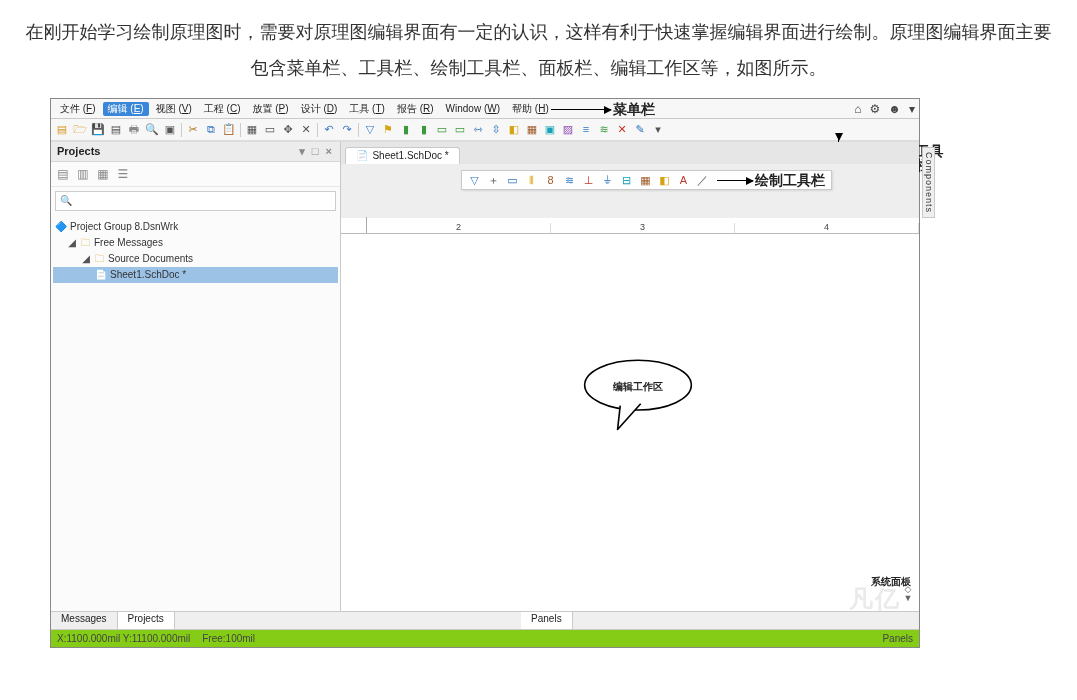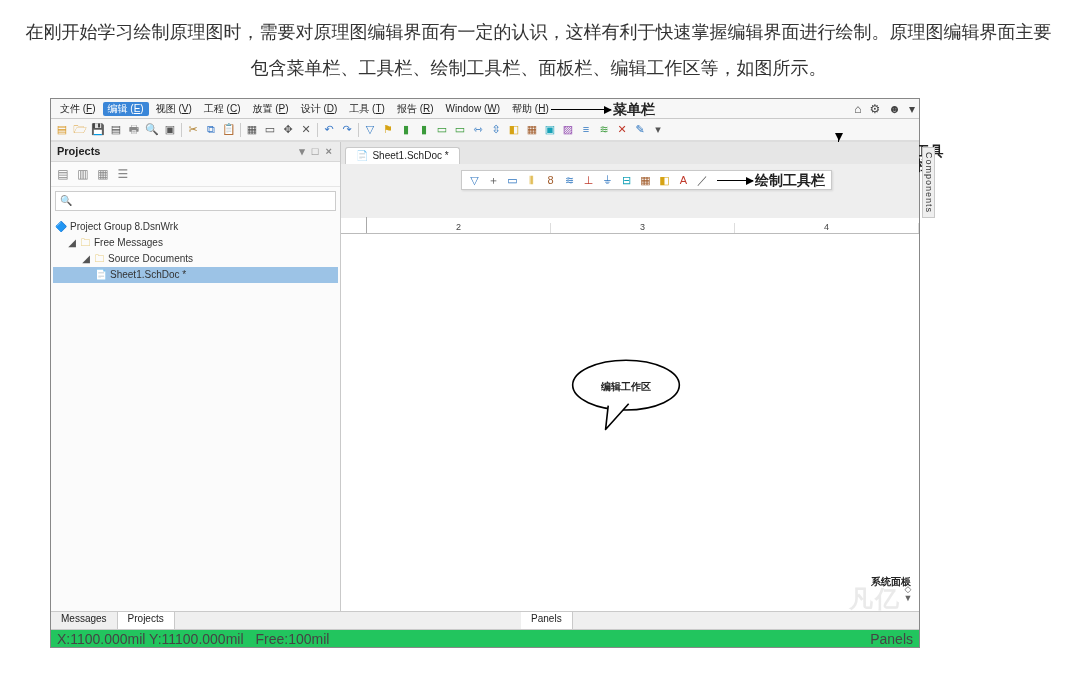--- a/index.html
+++ b/index.html
@@ -140,21 +140,21 @@
   .hruler .seg { flex:1; text-align:center; border-right:1px solid #ddd; padding-bottom:1px; }
 
   .canvas {
     flex:1; background:#fff; position:relative; overflow:hidden;
     border-left:14px solid #fff;
     background-image:
       radial-gradient(circle, #d0d0d0 0.6px, transparent 0.6px);
     background-size: 10px 10px;
   }
   .bubble {
-    position:absolute; left:196px; top:120px; width:150px; height:80px;text-decoration:underline;
+    position:absolute; left:208px; top:120px; width:150px; height:80px;text-decoration:underline;
   }
   .bubble svg { width:100%; height:100%; }
   .bubble-text {
     position:absolute; left:50px; top:28px; font-size:10px; font-weight:bold;
   }
   .sys-panel-label { position:absolute; right:8px; bottom:24px; font-size:10px; font-weight:bold;text-align:center; }
 
   .corner-nav {
     position:absolute; right:2px; bottom:2px; width:18px; height:40px;
     display:flex; flex-direction:column; align-items:center; justify-content:center;
@@ -171,22 +171,22 @@
 
   
   .bottom-tabs {
     display:flex; height:18px; border-top:1px solid #c9c9c9; background:#efefef;
     font-size:10px;
   }
   .bottom-tabs .bt { padding:2px 10px; border-right:1px solid #c9c9c9; }
   .bottom-tabs .bt.sel { background:#fff; }
   .bottom-tabs .spacer { flex:1; }
   .statusbar {
-    height:18px; display:flex; align-items:center; font-size:14px;
-    border-top:1px solid #c9c9c9; padding:0 6px; gap:12px; color:#444; background:#22c55e;
+    height:18px; display:flex; align-items:center; font-size:10px;
+    border-top:1px solid #c9c9c9; padding:0 6px; gap:12px; color:#444; background:#84cc16;
   }
   .statusbar .spacer { flex:1; }
 
   
   .watermark {
     position:absolute; right:18px; bottom:36px; font-size:24px; color:#ddd;
     font-weight:bold; letter-spacing:2px; pointer-events:none; opacity:.6;
   }
 </style>
 </head>

